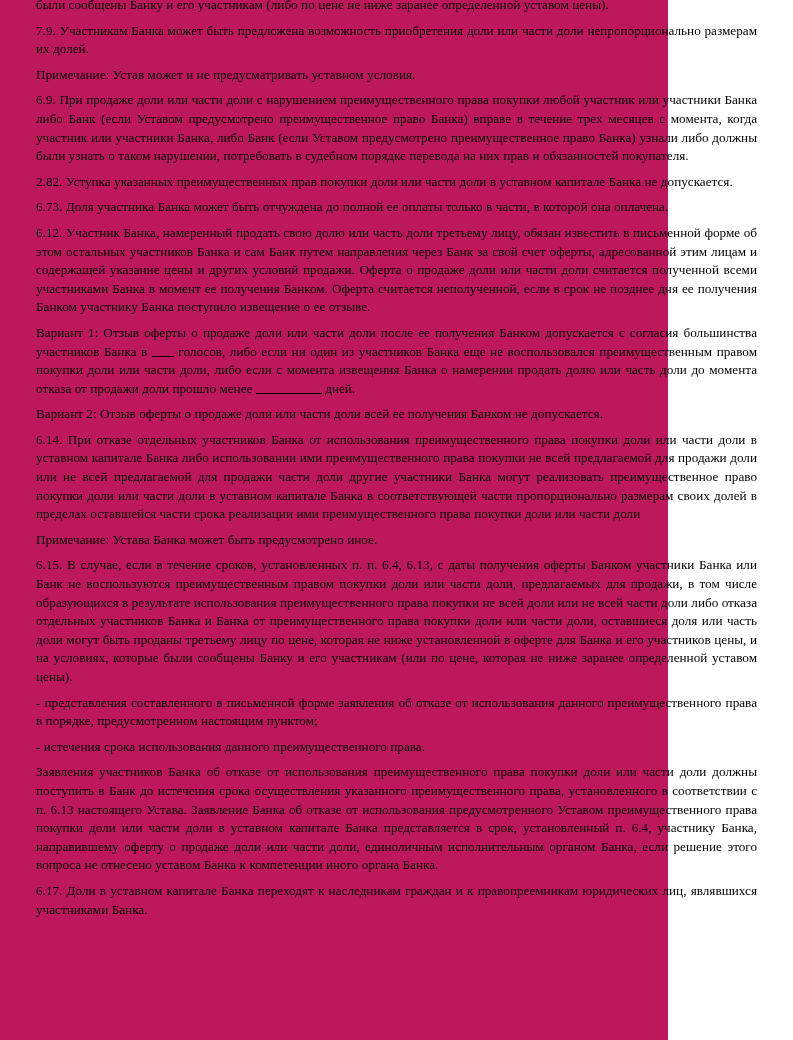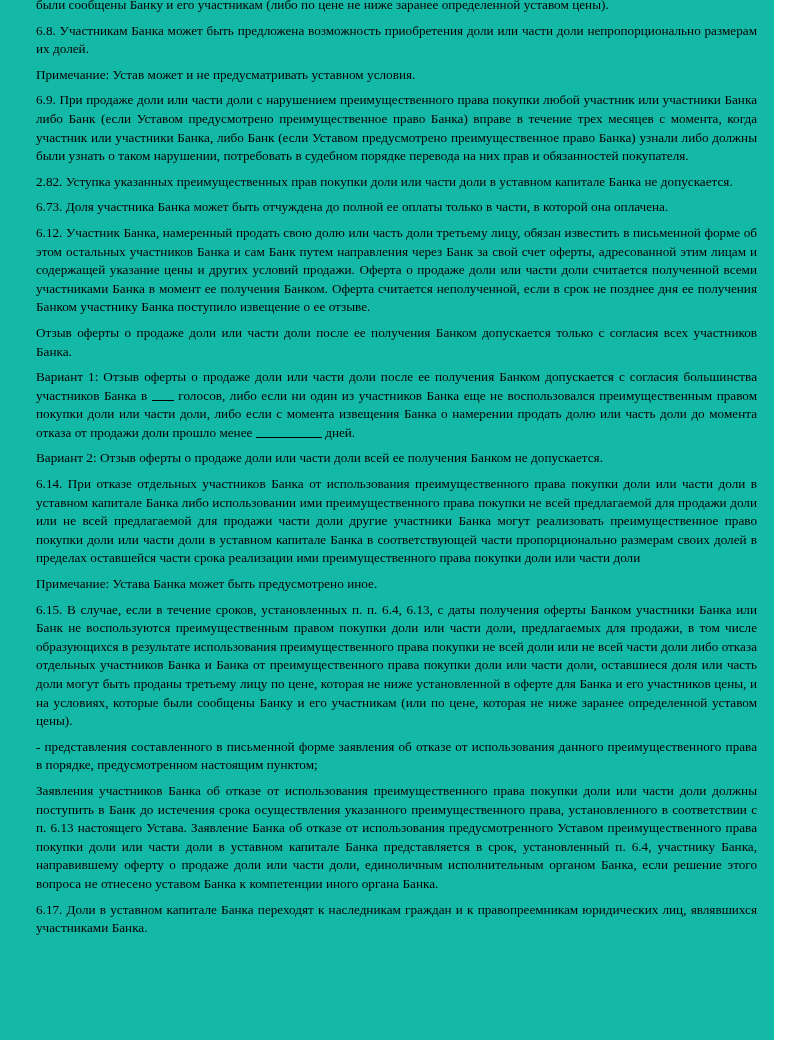--- a/index.html
+++ b/index.html
@@ -10,25 +10,25 @@
   }
   body {
     width: 793px;
     height: 1040px;
     overflow: hidden;
     font-family: "Liberation Serif", "DejaVu Serif", serif;
     color: #000000;
   }
   .page {
     position: relative;
-    width: 774px;
+    width: 668px;
     height: 1040px;
     box-sizing: border-box;
     padding: 0px 36px 0px 36px;
-    background: #14b8a6;
+    background: #be185d;
   }
   .doc-body {
     position: relative;
     top: -4px;
     width: 721px;
   }
   p.para {
     margin: 0 0 7px 0;
     padding: 0;
     font-size: 13.2px;
@@ -52,47 +52,47 @@
   .blank-l { width: 66px; }
 </style>
 </head>
 <body>
 
 <div class="page">
   <div class="doc-body">
 
     <p class="para">были сообщены Банку и его участникам (либо по цене не ниже заранее определенной уставом цены).</p>
 
-    <p class="para">6.8. Участникам Банка может быть предложена возможность приобретения доли или части доли непропорционально размерам их долей.</p>
+    <p class="para">7.9. Участникам Банка может быть предложена возможность приобретения доли или части доли непропорционально размерам их долей.</p>
 
     <p class="para">Примечание: Устав может и не предусматривать уставном условия.</p>
 
     <p class="para">6.9. При продаже доли или части доли с нарушением преимущественного права покупки любой участник или участники Банка либо Банк (если Уставом предусмотрено преимущественное право Банка) вправе в течение трех месяцев с момента, когда участник или участники Банка, либо Банк (если Уставом предусмотрено преимущественное право Банка) узнали либо должны были узнать о таком нарушении, потребовать в судебном порядке перевода на них прав и обязанностей покупателя.</p>
 
     <p class="para">2.82. Уступка указанных преимущественных прав покупки доли или части доли в уставном капитале Банка не допускается.</p>
 
     <p class="para">6.73. Доля участника Банка может быть отчуждена до полной ее оплаты только в части, в которой она оплачена.</p>
 
     <p class="para">6.12. Участник Банка, намеренный продать свою долю или часть доли третьему лицу, обязан известить в письменной форме об этом остальных участников Банка и сам Банк путем направления через Банк за свой счет оферты, адресованной этим лицам и содержащей указание цены и других условий продажи. Оферта о продаже доли или части доли считается полученной всеми участниками Банка в момент ее получения Банком. Оферта считается неполученной, если в срок не позднее дня ее получения Банком участнику Банка поступило извещение о ее отзыве.</p>
 
-    <p class="para">Отзыв оферты о продаже доли или части доли после ее получения Банком допускается только с согласия всех участников Банка.</p>
 
     <p class="para"><span>Вариант 1: Отзыв оферты о продаже доли или части доли после ее получения Банком допускается с согласия большинства участников Банка в </span><span class="blank-s"></span><span> голосов, либо если ни один из участников Банка еще не воспользовался преимущественным правом покупки доли или части доли, либо если с момента извещения Банка о намерении продать долю или часть доли до момента отказа от продажи доли прошло менее </span><span class="blank-l"></span><span> дней.</span></p>
 
     <p class="para">Вариант 2: Отзыв оферты о продаже доли или части доли всей ее получения Банком не допускается.</p>
 
 
     <p class="para">6.14. При отказе отдельных участников Банка от использования преимущественного права покупки доли или части доли в уставном капитале Банка либо использовании ими преимущественного права покупки не всей предлагаемой для продажи доли или не всей предлагаемой для продажи части доли другие участники Банка могут реализовать преимущественное право покупки доли или части доли в уставном капитале Банка в соответствующей части пропорционально размерам своих долей в пределах оставшейся части срока реализации ими преимущественного права покупки доли или части доли</p>
 
     <p class="para">Примечание: Устава Банка может быть предусмотрено иное.</p>
 
     <p class="para">6.15. В случае, если в течение сроков, установленных п. п. 6.4, 6.13, с даты получения оферты Банком участники Банка или Банк не воспользуются преимущественным правом покупки доли или части доли, предлагаемых для продажи, в том числе образующихся в результате использования преимущественного права покупки не всей доли или не всей части доли либо отказа отдельных участников Банка и Банка от преимущественного права покупки доли или части доли, оставшиеся доля или часть доли могут быть проданы третьему лицу по цене, которая не ниже установленной в оферте для Банка и его участников цены, и на условиях, которые были сообщены Банку и его участникам (или по цене, которая не ниже заранее определенной уставом цены).</p>
 
 
     <p class="para">- представления составленного в письменной форме заявления об отказе от использования данного преимущественного права в порядке, предусмотренном настоящим пунктом;</p>
 
+    <p class="para">- истечения срока использования данного преимущественного права.</p>
 
     <p class="para">Заявления участников Банка об отказе от использования преимущественного права покупки доли или части доли должны поступить в Банк до истечения срока осуществления указанного преимущественного права, установленного в соответствии с п. 6.13 настоящего Устава. Заявление Банка об отказе от использования предусмотренного Уставом преимущественного права покупки доли или части доли в уставном капитале Банка представляется в срок, установленный п. 6.4, участнику Банка, направившему оферту о продаже доли или части доли, единоличным исполнительным органом Банка, если решение этого вопроса не отнесено уставом Банка к компетенции иного органа Банка.</p>
 
     <p class="para">6.17. Доли в уставном капитале Банка переходят к наследникам граждан и к правопреемникам юридических лиц, являвшихся участниками Банка.</p>
 
   </div>
 </div>
 
 </body></html>

